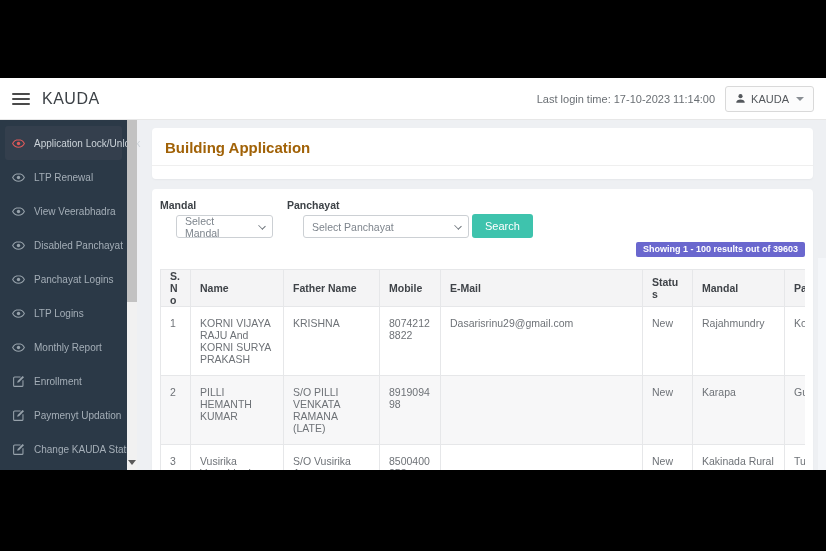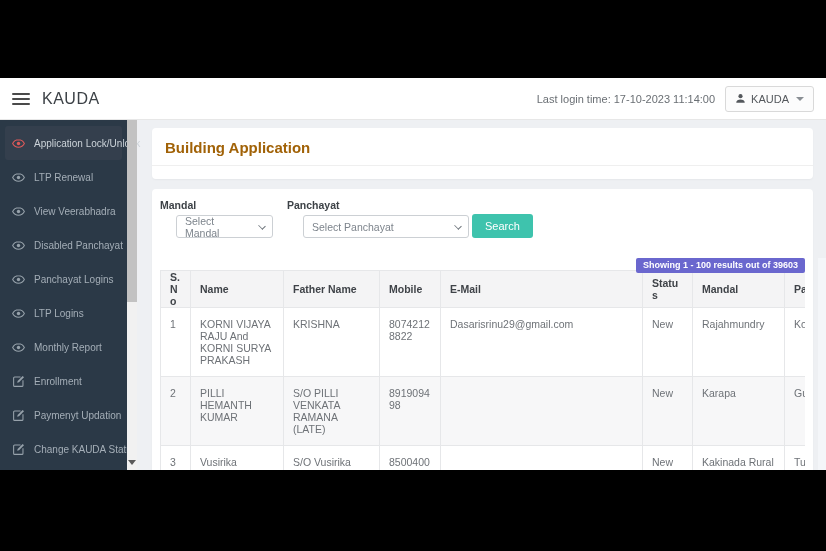--- a/index.html
+++ b/index.html
@@ -47,26 +47,26 @@
   .filters { display:flex; align-items:flex-end; gap:14px; }
   .filter-group .flabel { font-size:10.5px; font-weight:bold; color:#3d4247; margin-bottom:4px; }
   .select { position:relative; height:23px; border:1px solid #ccd0d4; border-radius:3px; background:#fff;
             display:flex; align-items:center; padding:0 22px 0 8px; font-size:10.5px; color:#7d848c; cursor:pointer;margin-left:16px; }
   .select.mandal { width:97px; }
   .select.panchayat { width:166px; }
   .select .chev { position:absolute; right:7px; top:7px; width:6px; height:6px;
                   border-right:1.4px solid #6d747b; border-bottom:1.4px solid #6d747b; transform:rotate(45deg) scale(1,.8); }
   .search-btn { height:24px; padding:0 13px; background:#3ec3ad; color:#fff; border:none; border-radius:3px;
                 font-size:11px; font-family:inherit; cursor:pointer; margin-left:-11px; }
-  .badge-row { text-align:right; margin-top:16px; height:15px; }
+  .badge-row { text-align:right; margin-top:0; height:15px; }
   .badge { display:inline-block; background:#6a67ce; color:#fff; font-size:9px; font-weight:bold;
            padding:3px 7px; border-radius:2px; line-height:1; }
 
   
-  .table-wrap { margin-top:1px; overflow:hidden; }
+  .table-wrap { margin-top:16px; overflow:hidden; }
   table { border-collapse:collapse; table-layout:fixed; width:724px; }
   th, td { border:1px solid #e6e7e9; vertical-align:top; text-align:left;
            font-size:10.5px; padding:10px 9px; word-wrap:break-word; }
   thead th { background:#f4f4f5; color:#3f4348; font-weight:bold; height:35px; vertical-align:middle; padding:0 9px; }
   tbody td { color:#6e7277; }
   tbody tr { height:65px; background:#fff; }
   tbody tr.striped { background:#f7f7f8; }
   col.c-sno { width:30px; } col.c-name { width:93px; } col.c-father { width:96px; }
   col.c-mobile { width:61px; } col.c-email { width:202px; } col.c-status { width:50px; }
   col.c-mandal { width:92px; } col.c-pan { width:100px; }

